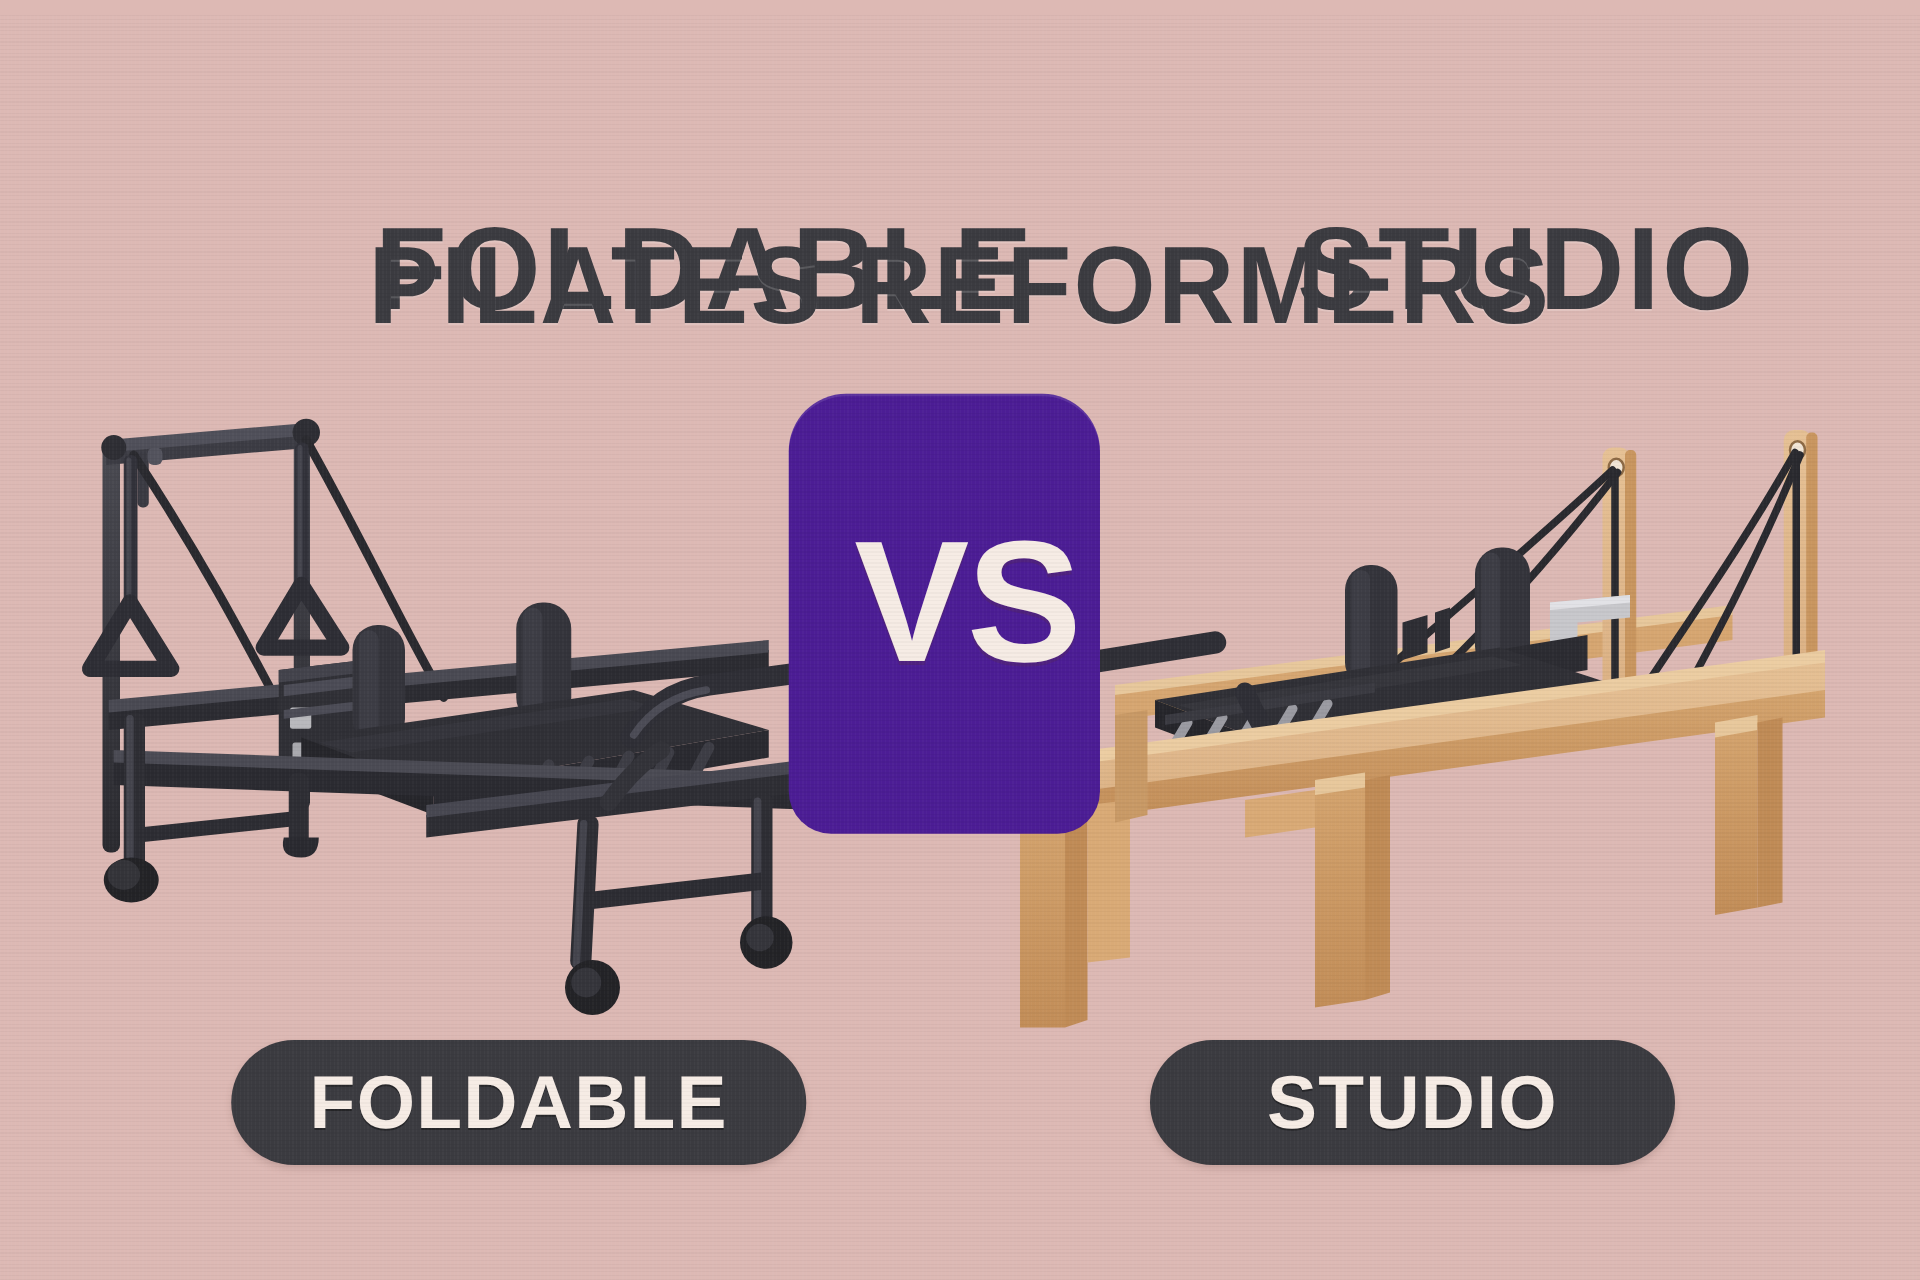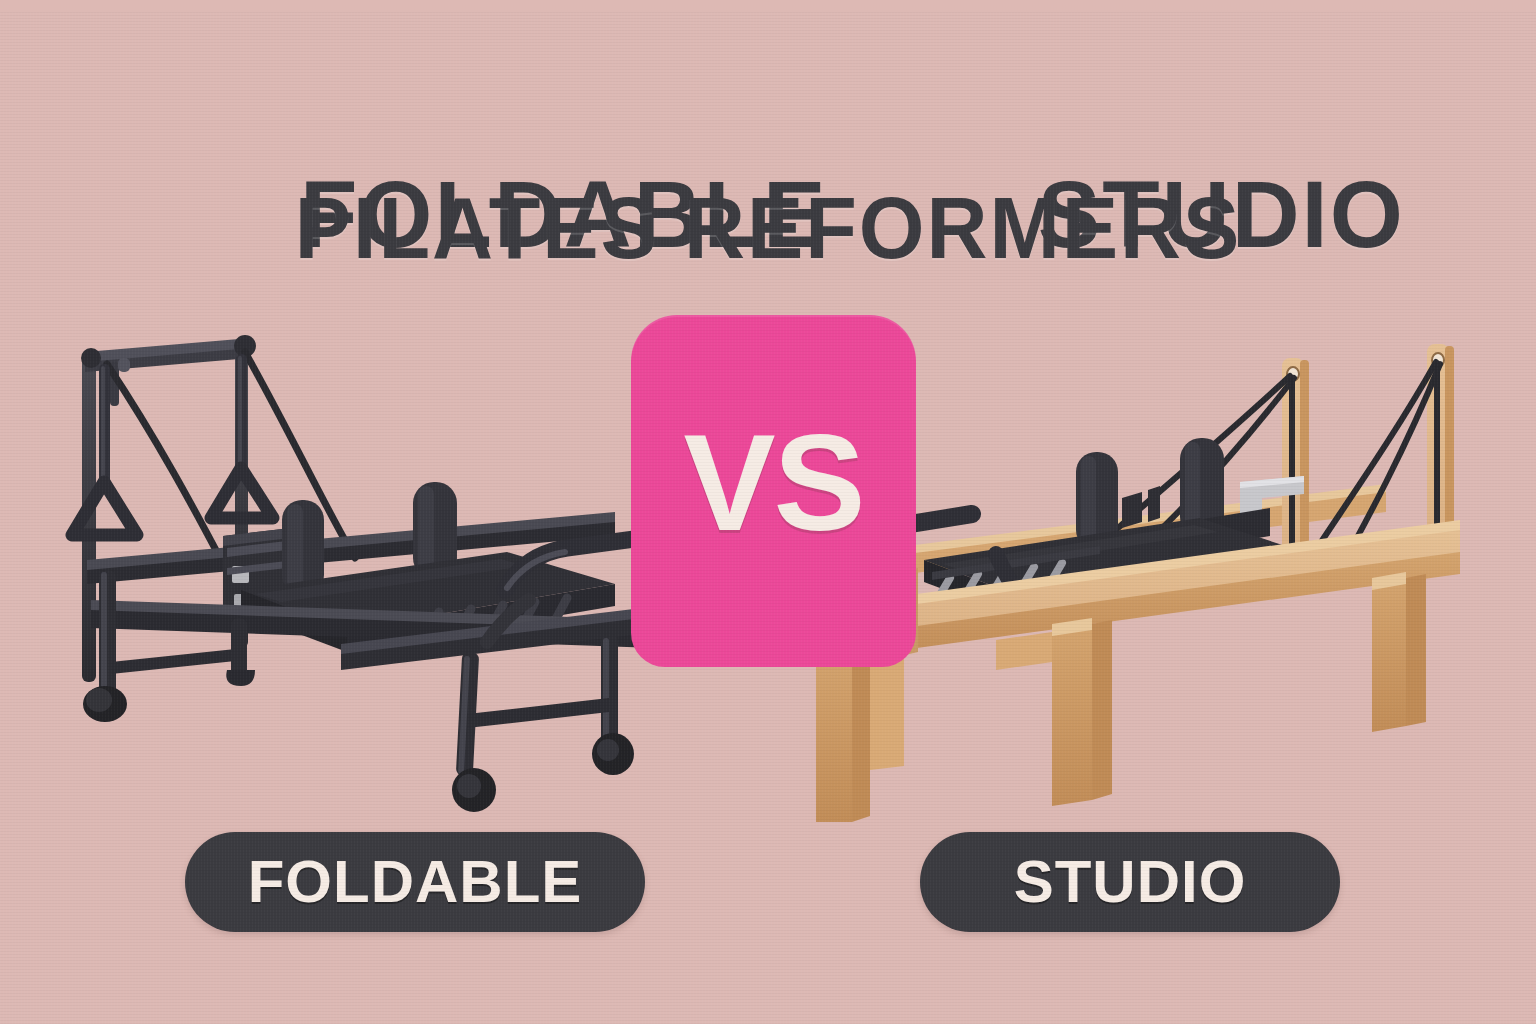--- a/index.html
+++ b/index.html
@@ -31,22 +31,22 @@
   }
   .hl-gap{display:inline-block;width:210px;}
   .hl-line2{
     position:absolute;top:172px;left:0;width:1536px;
     font-size:88px;
     transform:scaleX(.96);
   }
 
   
   .vs-badge{
-    position:absolute;left:631px;top:303px;width:285px;height:352px;
-    background:#ec4899;
+    position:absolute;left:631px;top:303px;width:249px;height:352px;
+    background:#4c1d95;
     border-radius:46px 46px 34px 34px;
     box-shadow:0 2px 0 rgba(255,255,255,.10) inset;
   }
   .vs-text{
     position:absolute;left:0;top:98px;width:285px;
     text-align:center;
     font-size:138px;font-weight:700;letter-spacing:-2px;
     color:#f6ece5;
     text-shadow:0 3px 0 rgba(90,50,50,.22);
     line-height:1;

